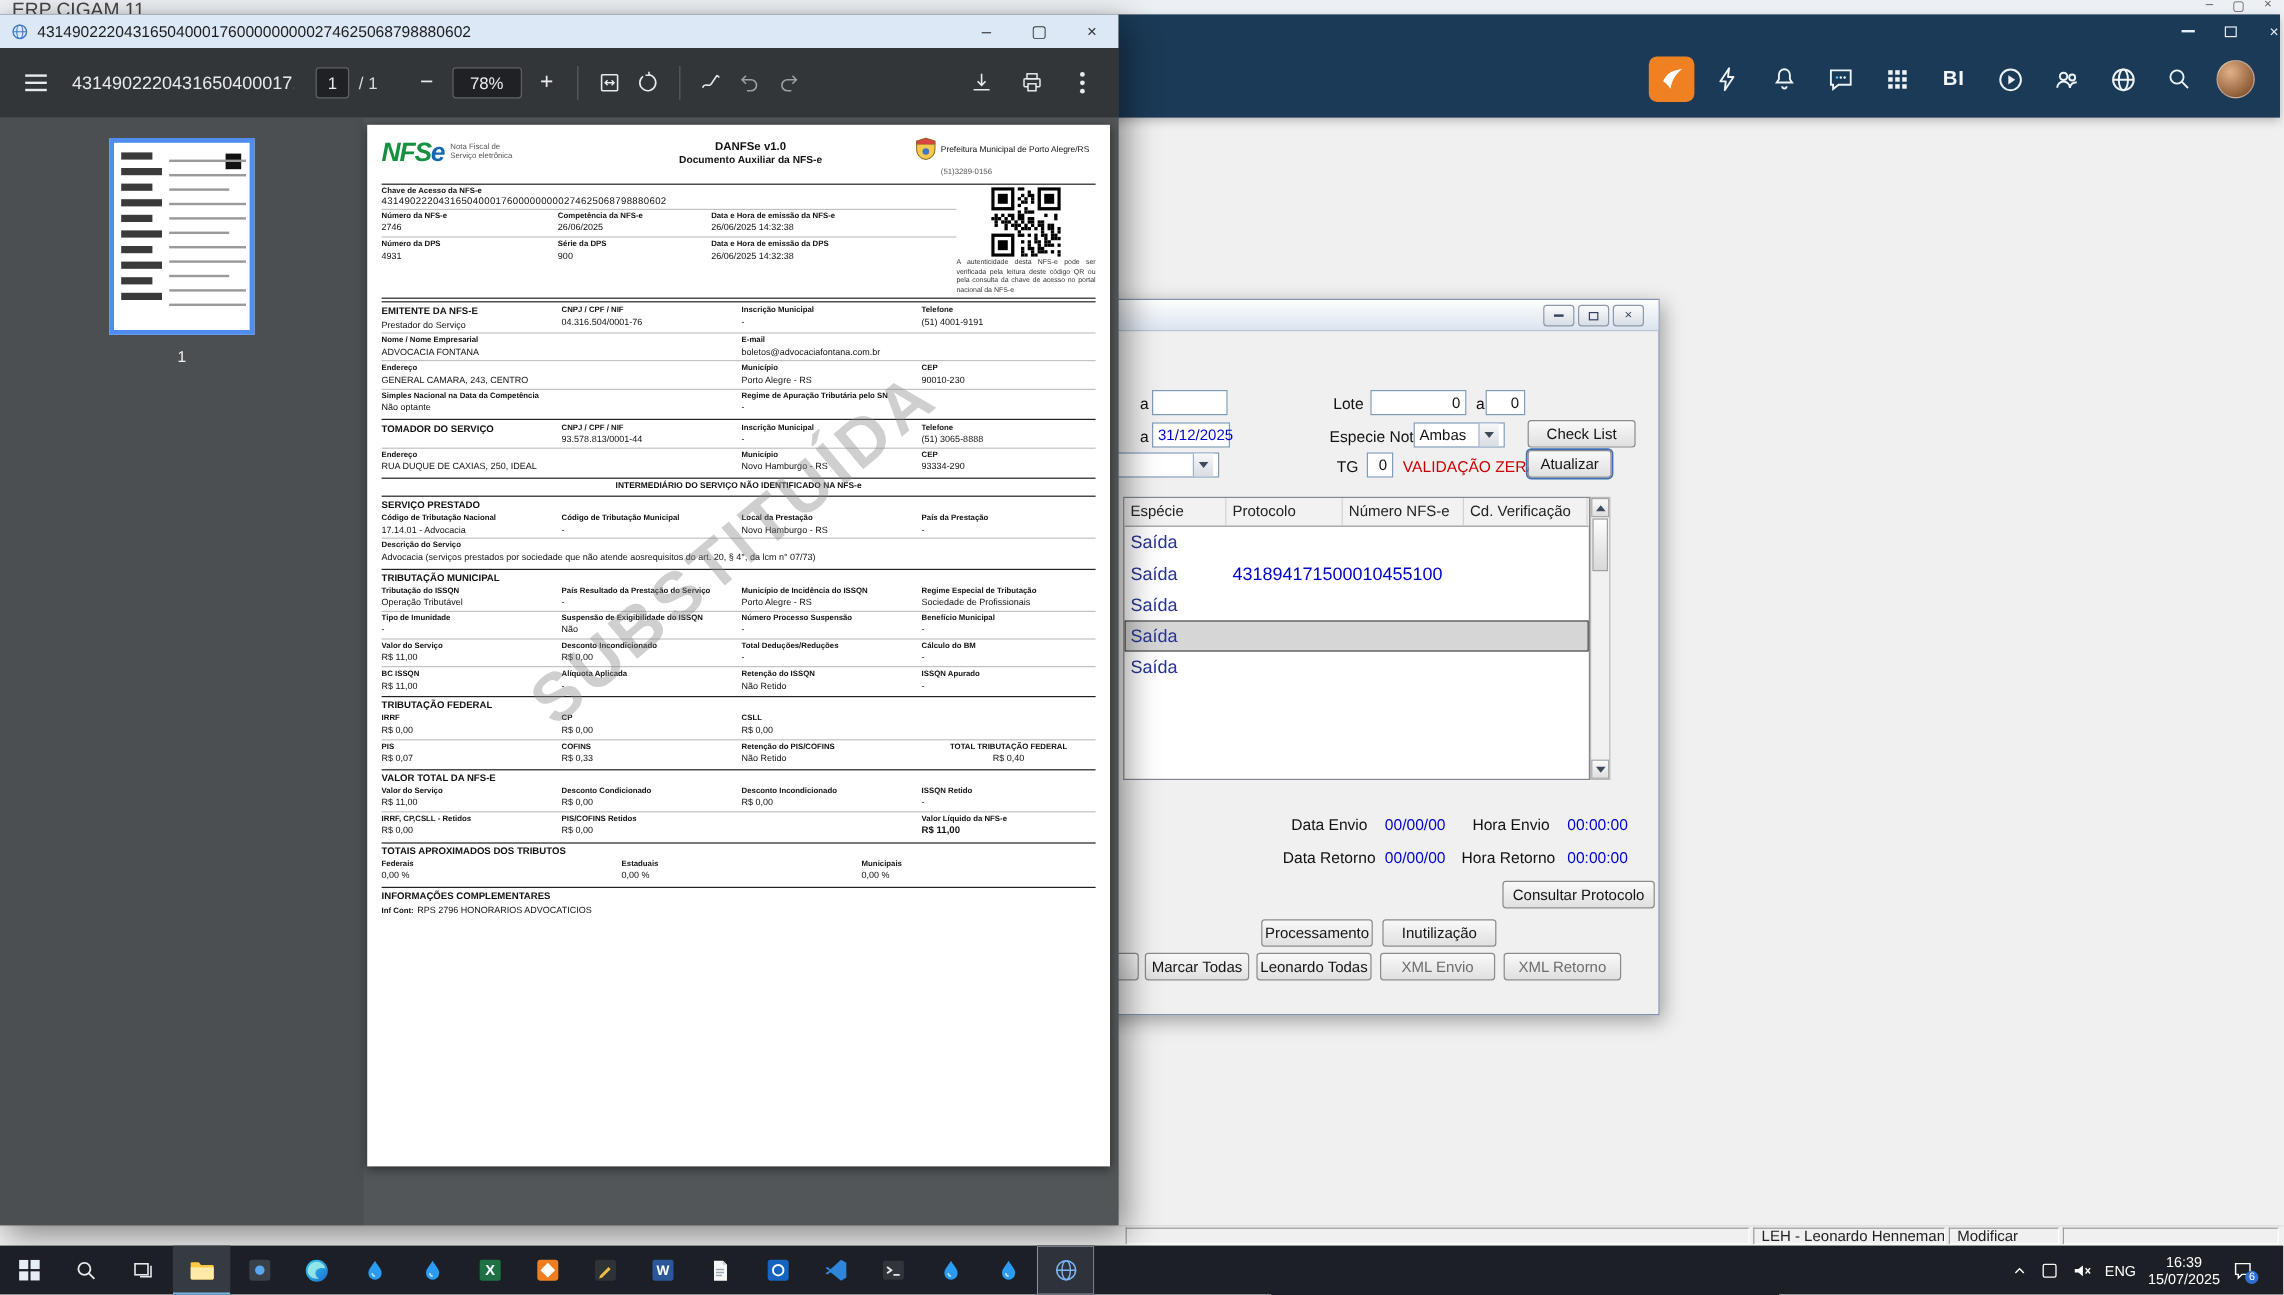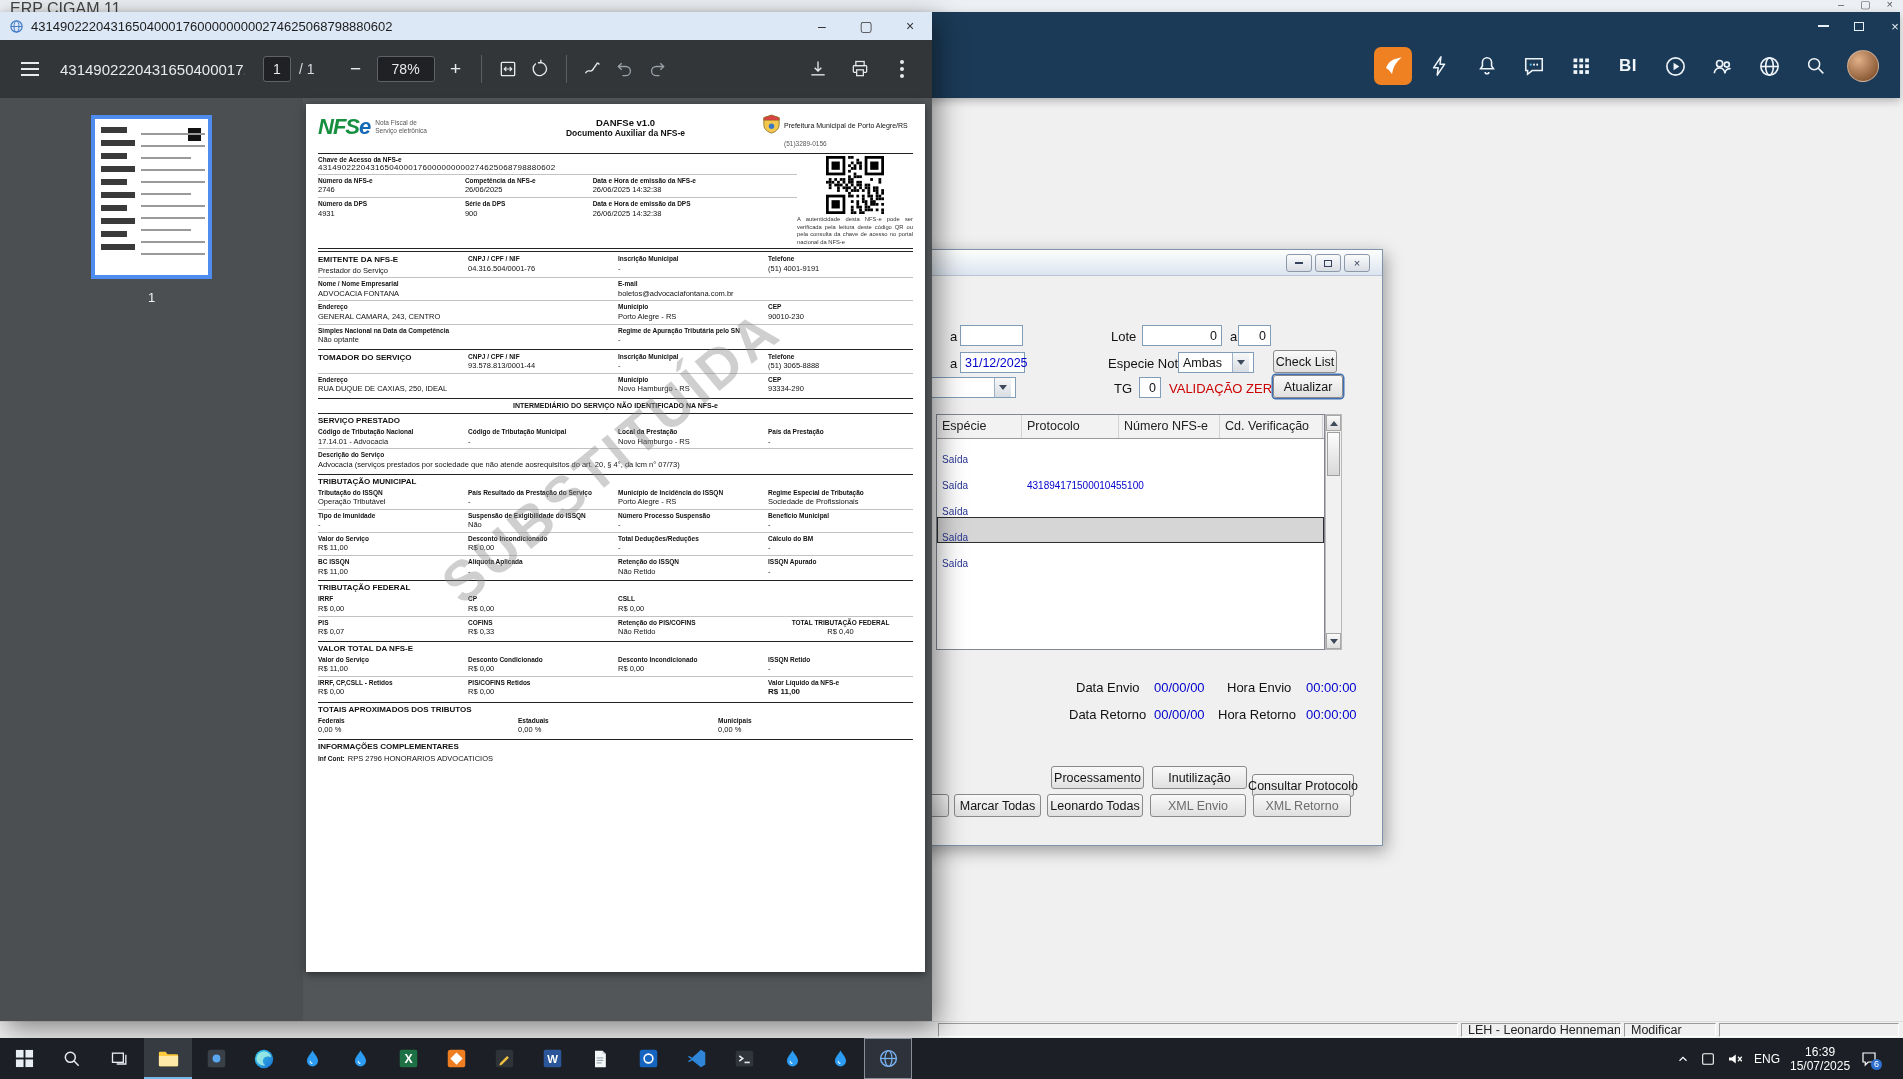--- a/index.html
+++ b/index.html
@@ -38,21 +38,21 @@
 .red{color:#cc0000}
 .combo .carrow{margin-left:auto;width:17px;height:19px;background:linear-gradient(#f6f7f8,#d8dde3);border-left:1px solid #9fb0c4;display:flex;align-items:center;justify-content:center}
 .tri-d{width:0;height:0;border-left:4px solid transparent;border-right:4px solid transparent;border-top:5px solid #3d4a5c}
 .tri-u{width:0;height:0;border-left:4px solid transparent;border-right:4px solid transparent;border-bottom:5px solid #3d4a5c}
 .cbtn{position:absolute;height:23px;background:linear-gradient(#f9f9f9,#e0e0e0);border:1px solid #8a8a8a;border-radius:3px;font-size:12.5px;color:#141414;display:flex;align-items:center;justify-content:center;padding:0 4px;white-space:nowrap}
 .cbtn.default{box-shadow:0 0 0 1.5px #3f6fb5}
 .cbtn.muted{color:#6d6d6d}
 .grid{position:absolute;left:207px;top:164px;width:389px;height:236px;background:#fff;border:1px solid #828790;overflow:hidden}
 .ghead{display:flex;height:24px;background:#f2f2f2;border-bottom:1px solid #9a9a9a}
 .gh{font-size:12.5px;color:#222;padding:4px 5px;border-right:1px solid #d2d2d2;overflow:hidden;white-space:nowrap}
-.grow{display:flex;height:26px;align-items:flex-end;font-size:10px}
+.grow{display:flex;height:26px;align-items:center;font-size:15px}
 .grow.sel{background:#d6d6d6;box-shadow:inset 0 0 0 1px #2f2f2f}
 .gcell{padding:0 5px;white-space:nowrap;overflow:visible}
 .navy{color:#283593}
 .sbar{position:absolute;left:596px;top:164px;width:17px;height:236px;background:#f1f1f1;border:1px solid #b9b9b9}
 .sarr{position:absolute;left:0;width:15px;height:16px;background:linear-gradient(#fafafa,#dedede);border:1px solid #a8a8a8;display:flex;align-items:center;justify-content:center}
 .sarr.up{top:0}.sarr.down{bottom:0}
 .sthumb{position:absolute;left:1px;top:17px;width:13px;height:44px;background:linear-gradient(#fdfdfd,#d8d8d8);border:1px solid #9f9f9f}
 
 
 .statusbar{position:absolute;left:0;top:1021px;width:1903px;height:17px;background:#f0f0f0;border-top:1px solid #dcdcdc;z-index:1}
@@ -251,21 +251,21 @@
 
     <span class="dlg-label" style="left:221px;top:106px">a</span>
     <div class="cfield blue" style="left:231px;top:102px;width:65px">31/12/2025</div>
     <span class="dlg-label" style="left:379px;top:106px">Especie Nota</span>
     <div class="cfield combo" style="left:449px;top:102px;width:76px">
       <span>Ambas</span>
       <span class="carrow">
           <i class="tri-d"></i>
         </span>
     </div>
-    <div class="cbtn" style="left:544px;top:100px;width:64px">Check List</div>
+    <div class="cbtn" style="left:544px;top:100px;width:90px">Check List</div>
 
     <div class="cfield combo" style="left:182px;top:127px;width:105px">
       <span></span>
       <span class="carrow">
           <i class="tri-d"></i>
         </span>
     </div>
     <span class="dlg-label" style="left:385px;top:131px">TG</span>
     <div class="cfield num" style="left:410px;top:127px;width:22px">0</div>
     <span class="dlg-label red" style="left:440px;top:131px">VALIDAÇÃO ZERADA</span>
@@ -326,21 +326,21 @@
     <span class="dlg-label" style="left:498px;top:430px">Hora Envio</span>
     <span class="dlg-label blue" style="left:577px;top:430px">00:00:00</span>
 
     <span class="dlg-label" style="left:340px;top:457px">Data Retorno</span>
     <span class="dlg-label blue" style="left:425px;top:457px">00/00/00</span>
     <span class="dlg-label" style="left:489px;top:457px">Hora Retorno</span>
     <span class="dlg-label blue" style="left:577px;top:457px">00:00:00</span>
 
     <div class="cbtn" style="left:322px;top:516px;width:93px">Processamento</div>
     <div class="cbtn" style="left:423px;top:516px;width:95px">Inutilização</div>
-    <div class="cbtn" style="left:523px;top:524px;width:102px">Consultar Protocolo</div>
+    <div class="cbtn" style="left:523px;top:484px;width:127px">Consultar Protocolo</div>
 
     <div class="cbtn" style="left:176px;top:544px;width:44px"></div>
     <div class="cbtn" style="left:225px;top:544px;width:87px">Marcar Todas</div>
     <div class="cbtn" style="left:318px;top:544px;width:96px">Leonardo Todas</div>
     <div class="cbtn muted" style="left:421px;top:544px;width:96px">XML Envio</div>
     <div class="cbtn muted" style="left:524px;top:544px;width:98px">XML Retorno</div>
   </div>
 
   <div class="statusbar">
     <span class="spanel" style="left:938px;width:520px"></span>

